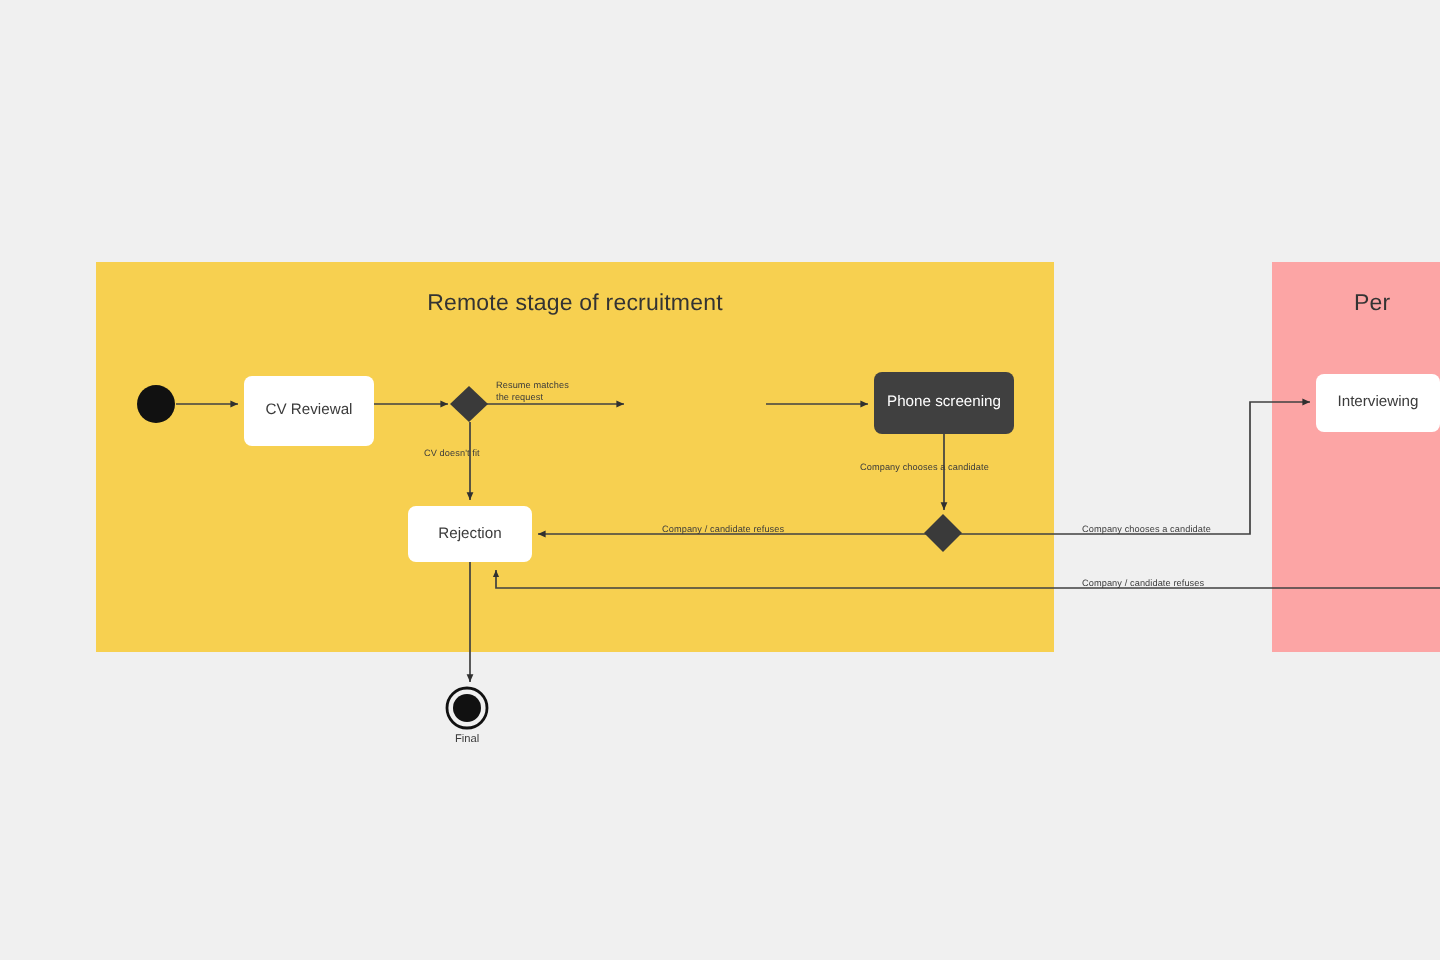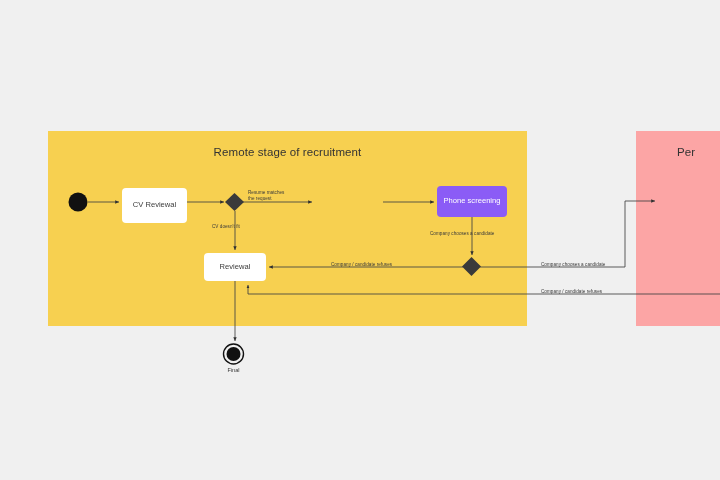--- a/index.html
+++ b/index.html
@@ -40,21 +40,21 @@
     align-items: center;
     justify-content: center;
     text-align: center;
     font-size: 7.6px;
     color: #3b3b3b;
     line-height: 1.35;
     box-sizing: border-box;
     padding: 2px 3px;
   }
   .node-box.accent {
-    background: #8b5cf6;
+    background: #404040;
     color: #ffffff;
     text-align: center;
   }
   .edge-label {
     position: absolute;
     font-size: 4.6px;
     color: #3a3a3a;
     line-height: 1.4;
     white-space: pre-line;
     letter-spacing: 0.05px;
@@ -131,23 +131,26 @@
   <div class="node-box" id="n-cv-reviewal" style="left: 122px; top: 188px; width: 65px; height: 35px;">
     <span>CV Reviewal</span>
   </div>
 
 
   <div class="node-box accent" id="n-phone" style="left: 437px; top: 186px; width: 70px; height: 31px;">
     <span>Phone screening</span>
   </div>
 
   <div class="node-box" id="n-rejection" style="left: 204px; top: 253px; width: 62px; height: 28px;">
-    <span>Reviewal</span>
+    <span>Rejection</span>
   </div>
 
+  <div class="node-box" id="n-interviewing" style="left: 658px; top: 187px; width: 62px; height: 29px;">
+    <span>Interviewing</span>
+  </div>
 
   <div class="node-label-under" id="lbl-final" style="left: 213px; top: 367px; width: 41px;">Final</div>
 
   <div class="edge-label" id="el-0" style="left: 248px; top: 190px;">Resume matches
 the request</div>
   <div class="edge-label" id="el-1" style="left: 212px; top: 224px;">CV doesn't fit</div>
   <div class="edge-label" id="el-2" style="left: 430px; top: 231px;">Company chooses a candidate</div>
   <div class="edge-label" id="el-3" style="left: 331px; top: 262px;">Company / candidate refuses</div>
   <div class="edge-label" id="el-4" style="left: 541px; top: 262px;">Company chooses a candidate</div>
   <div class="edge-label" id="el-5" style="left: 541px; top: 289px;">Company / candidate refuses</div>

